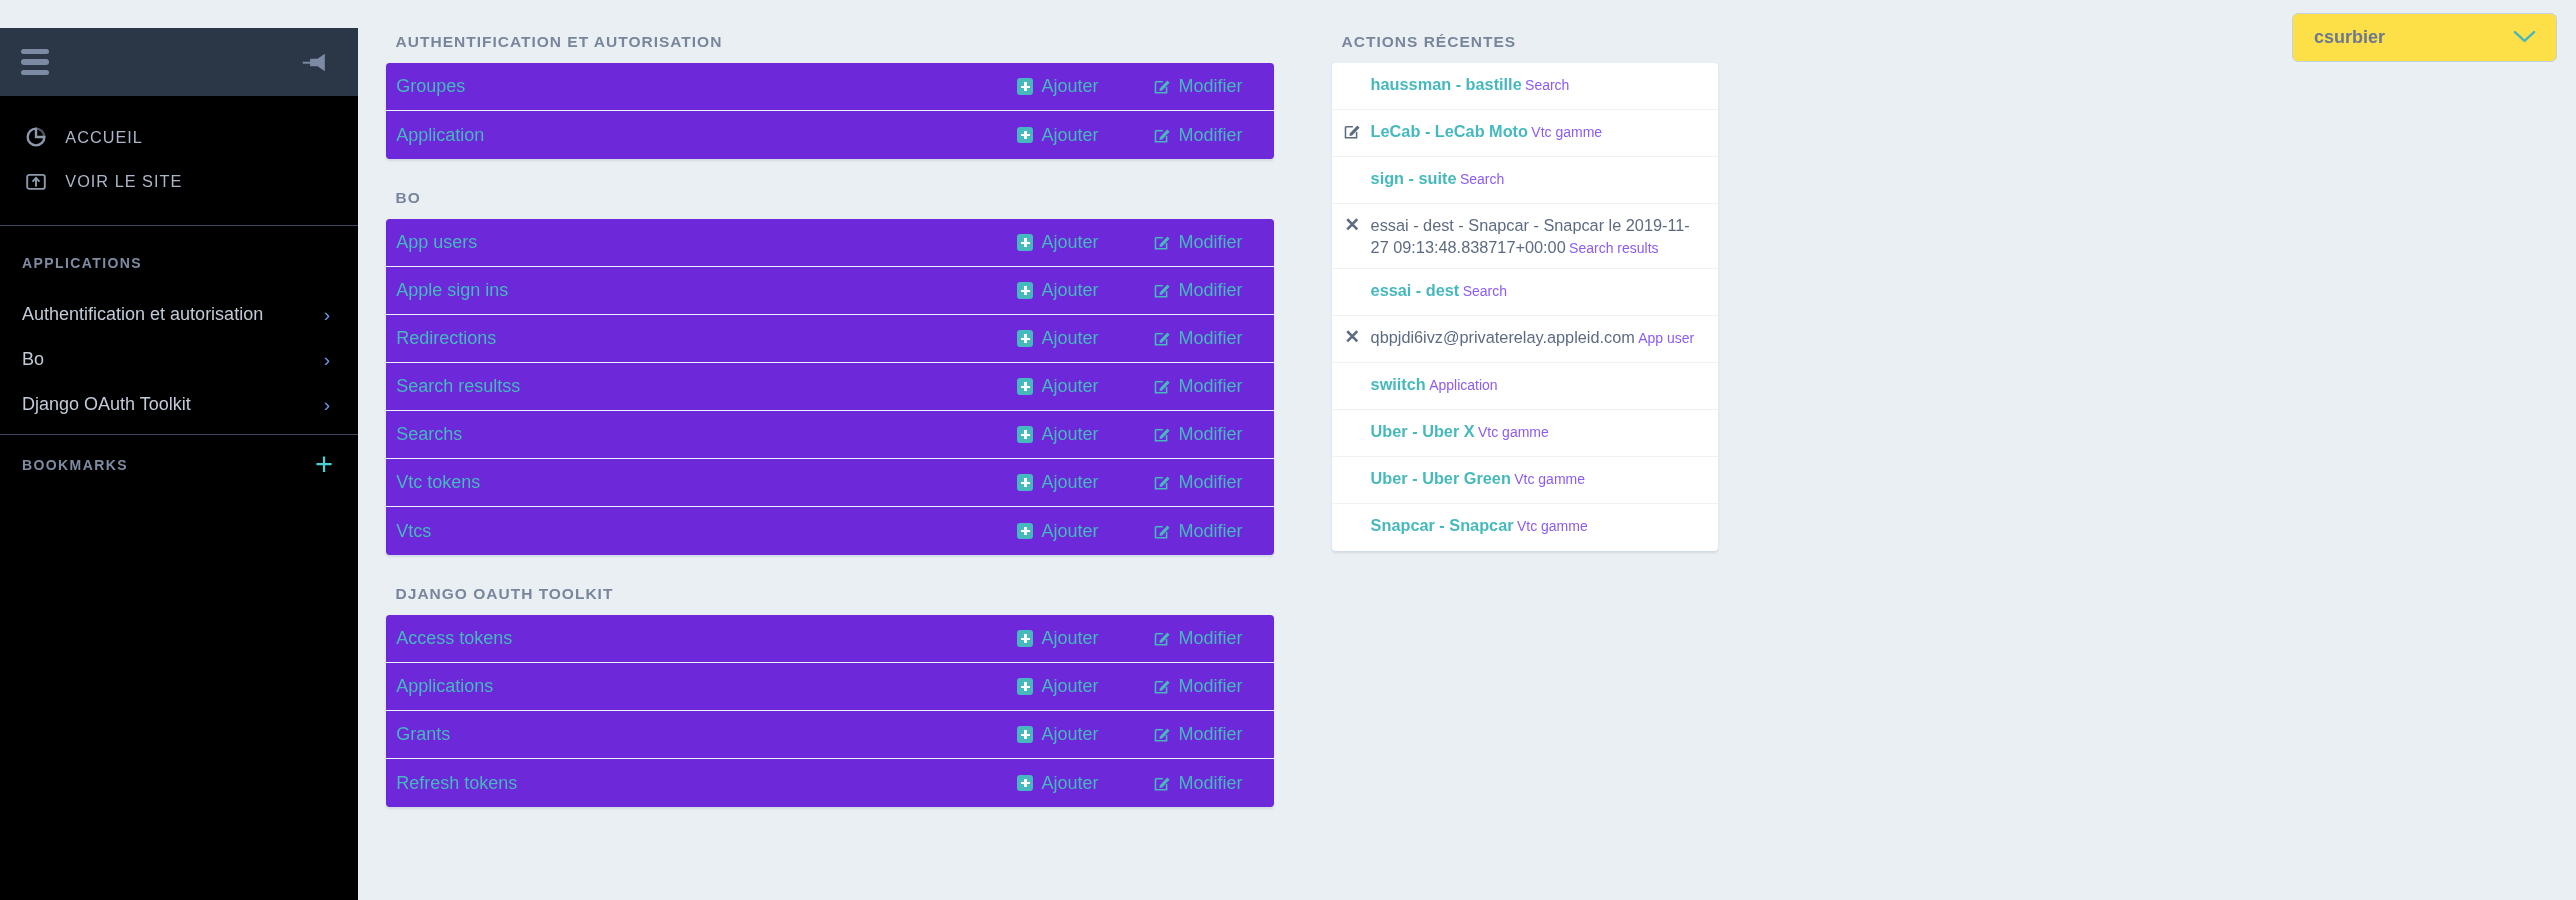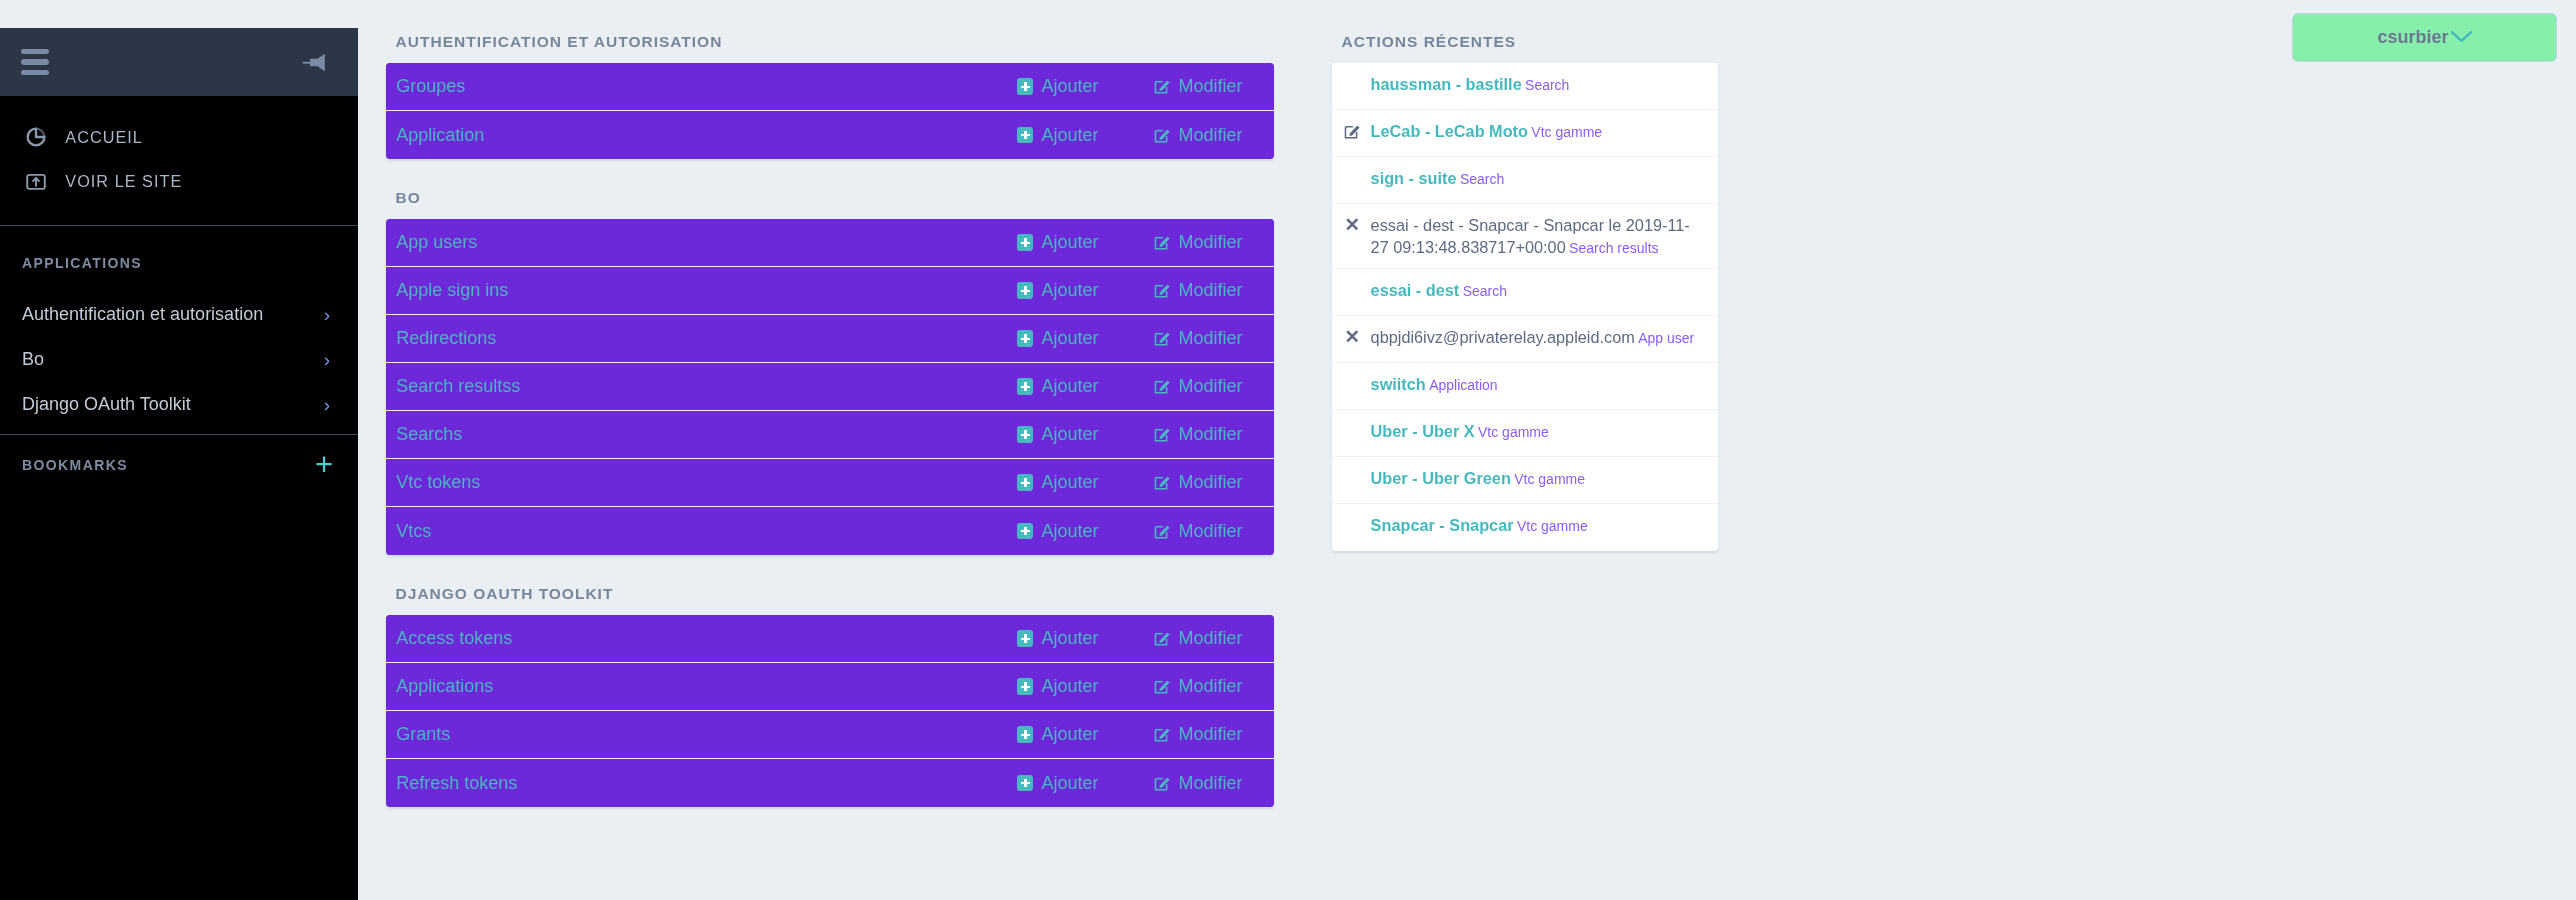--- a/index.html
+++ b/index.html
@@ -56,22 +56,22 @@
   .sb-bm .cap2 { color: #7e8ca3; font-size: 14px; font-weight: 700; letter-spacing: 1.4px; }
   .plus-big { color: #4ecfcf; font-size: 31px; line-height: 16.3px; font-weight: 400; cursor: pointer; }
 
   
   .main { position: relative; flex: 1 1 auto; height: 900px; }
 
   .userbox {
     position: absolute; top: 13.3px; right: 19px;
     width: 265px; height: 49px;
     border: 1.5px solid #c3d2e2; border-radius: 6px;
-    background: #86efac;
-    display: flex; align-items: center; justify-content: center;
+    background: #fde047;
+    display: flex; align-items: center; justify-content: space-between;
     padding: 0 19px 0 21px; cursor: pointer;
   }
   .userbox .unm { color: #6b788e; font-size: 18px; font-weight: 700; }
   .chev-d { display: block; }
 
   .cols { display: flex; padding: 33px 0 0 28px; gap: 58px; }
   .colA { width: 888px; flex: 0 0 888px; }
   .colB { width: 386px; flex: 0 0 386px; }
 
   .sec-head {

